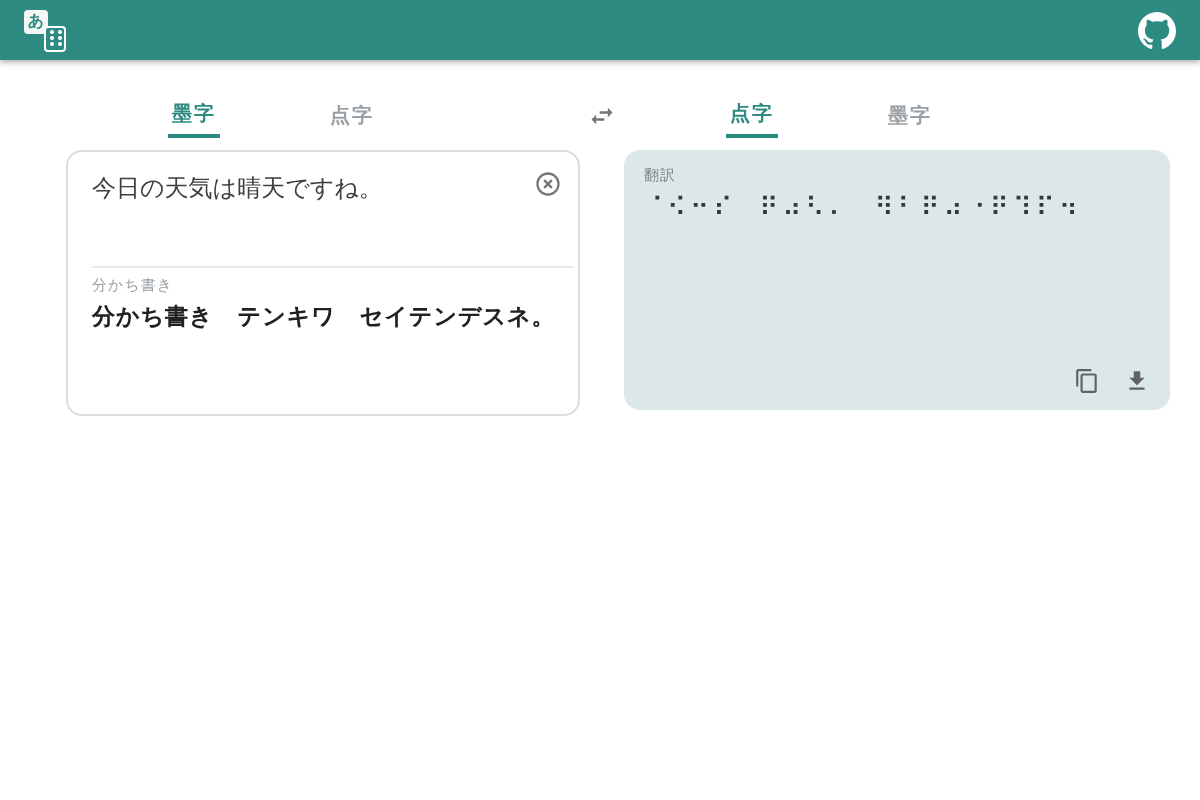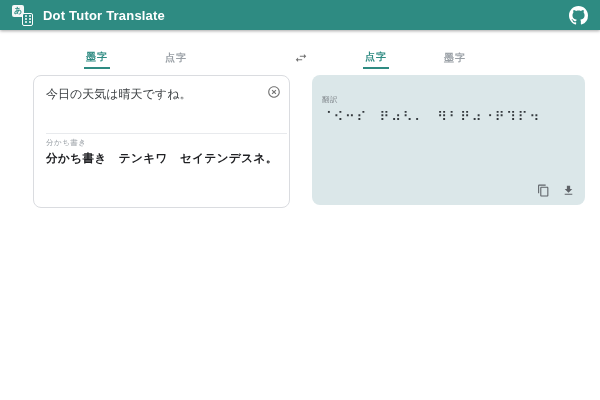--- a/index.html
+++ b/index.html
@@ -73,21 +73,21 @@
   }
   .clear-btn svg { width: 14px; height: 14px; fill: #757575; }
   .bottom-section {
     position: absolute; top: 57px; left: 12px; right: 2px;
     border-top: 1px solid #e8eaed;
     padding-top: 4px;
   }
   .w-label { font-size: 7.5px; color: #9aa0a6; letter-spacing: .5px; }
   .w-text { font-size: 11.5px; font-weight: bold; color: #202124; margin-top: 3px; letter-spacing: .5px; }
 
-  .output-card { background: #dbe7e9; padding: 20px 10px; height: 130px; }
+  .output-card { background: #dbe7e9; padding: 8px 10px; height: 130px; }
   .o-label { font-size: 7.5px; color: #80868b; letter-spacing: .5px; }
   .braille-text {
     font-family: "DejaVu Sans", sans-serif;
     font-size: 13px; color: #33383c;
     margin-top: 4px; letter-spacing: 2px;
     white-space: nowrap; overflow: hidden;
   }
   .card-actions {
     position: absolute; bottom: 8px; right: 10px;
     display: flex; gap: 12px; align-items: center;
@@ -103,21 +103,20 @@
     <span class="logo-char">あ</span>
     <span class="logo-dots">
       <i></i>
         <i></i>
         <i></i>
         <i></i>
         <i></i>
         <i></i>
     </span>
   </span>
-  <span class="app-title">Dot Tutor Translate</span>
   <span class="header-spacer"></span>
   <button class="github-btn">
     <svg viewBox="0 0 24 24" aria-hidden="true">
         <path d="M12 0C5.37 0 0 5.37 0 12c0 5.31 3.435 9.795 8.205 11.385.6.105.825-.255.825-.57 0-.285-.015-1.23-.015-2.235-3.015.555-3.795-.735-4.035-1.41-.135-.345-.72-1.41-1.23-1.695-.42-.225-1.02-.78-.015-.795.945-.015 1.62.87 1.845 1.23 1.08 1.815 2.805 1.305 3.495.99.105-.78.42-1.305.765-1.605-2.67-.3-5.46-1.335-5.46-5.925 0-1.305.465-2.385 1.23-3.225-.12-.3-.54-1.53.12-3.18 0 0 1.005-.315 3.3 1.23.96-.27 1.98-.405 3-.405s2.04.135 3 .405c2.295-1.56 3.3-1.23 3.3-1.23.66 1.65.24 2.88.12 3.18.765.84 1.23 1.905 1.23 3.225 0 4.605-2.805 5.625-5.475 5.925.435.375.81 1.095.81 2.22 0 1.605-.015 2.895-.015 3.3 0 .315.225.69.825.57A12.02 12.02 0 0 0 24 12c0-6.63-5.37-12-12-12z"></path>
       </svg>
   </button>
 </header>
 
 <main class="main">
 

